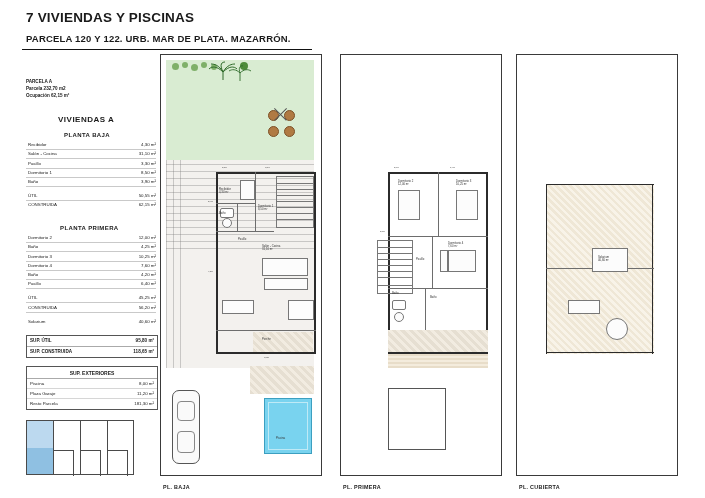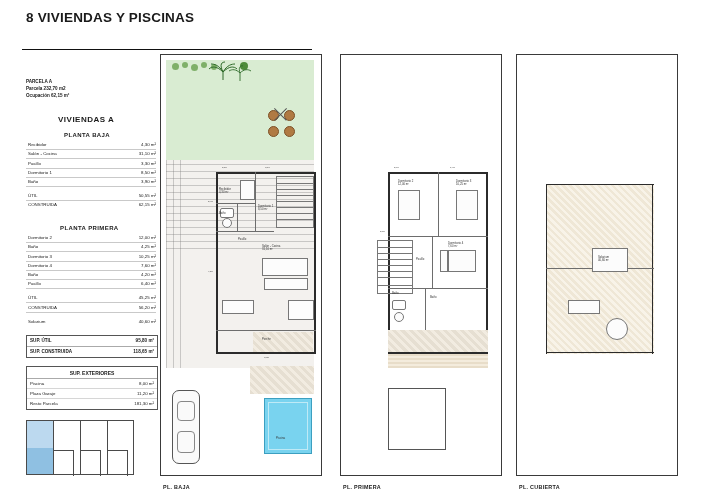--- a/index.html
+++ b/index.html
@@ -116,21 +116,22 @@
   .stair .st{position:absolute;left:0;right:0;height:.5px;background:#777;}
   .furn{position:absolute;border:.5px solid #777;background:#fcfcfc;}
   .furn-r{position:absolute;border:.5px solid #777;background:#fcfcfc;border-radius:50%;}
   .sink{position:absolute;border:.5px solid #777;border-radius:2px;background:#fff;}
 </style>
 </head>
 <body>
 
 <div class="sheet">
 
-  <div class="title">8 VIVIENDAS Y PISCINAS</div>
+  <div class="title">7 VIVIENDAS Y PISCINAS</div>
+  <div class="subtitle">PARCELA 120 Y 122. URB. MAR DE PLATA. MAZARRÓN.</div>
   <div class="hrule"></div>
 
   <div class="parcela-block">
     <div>PARCELA A</div>
     <div>Parcela 232,70 m2</div>
     <div>Ocupación 62,15 m²</div>
   </div>
 
   <div class="vivienda-a">VIVIENDAS A</div>
 

